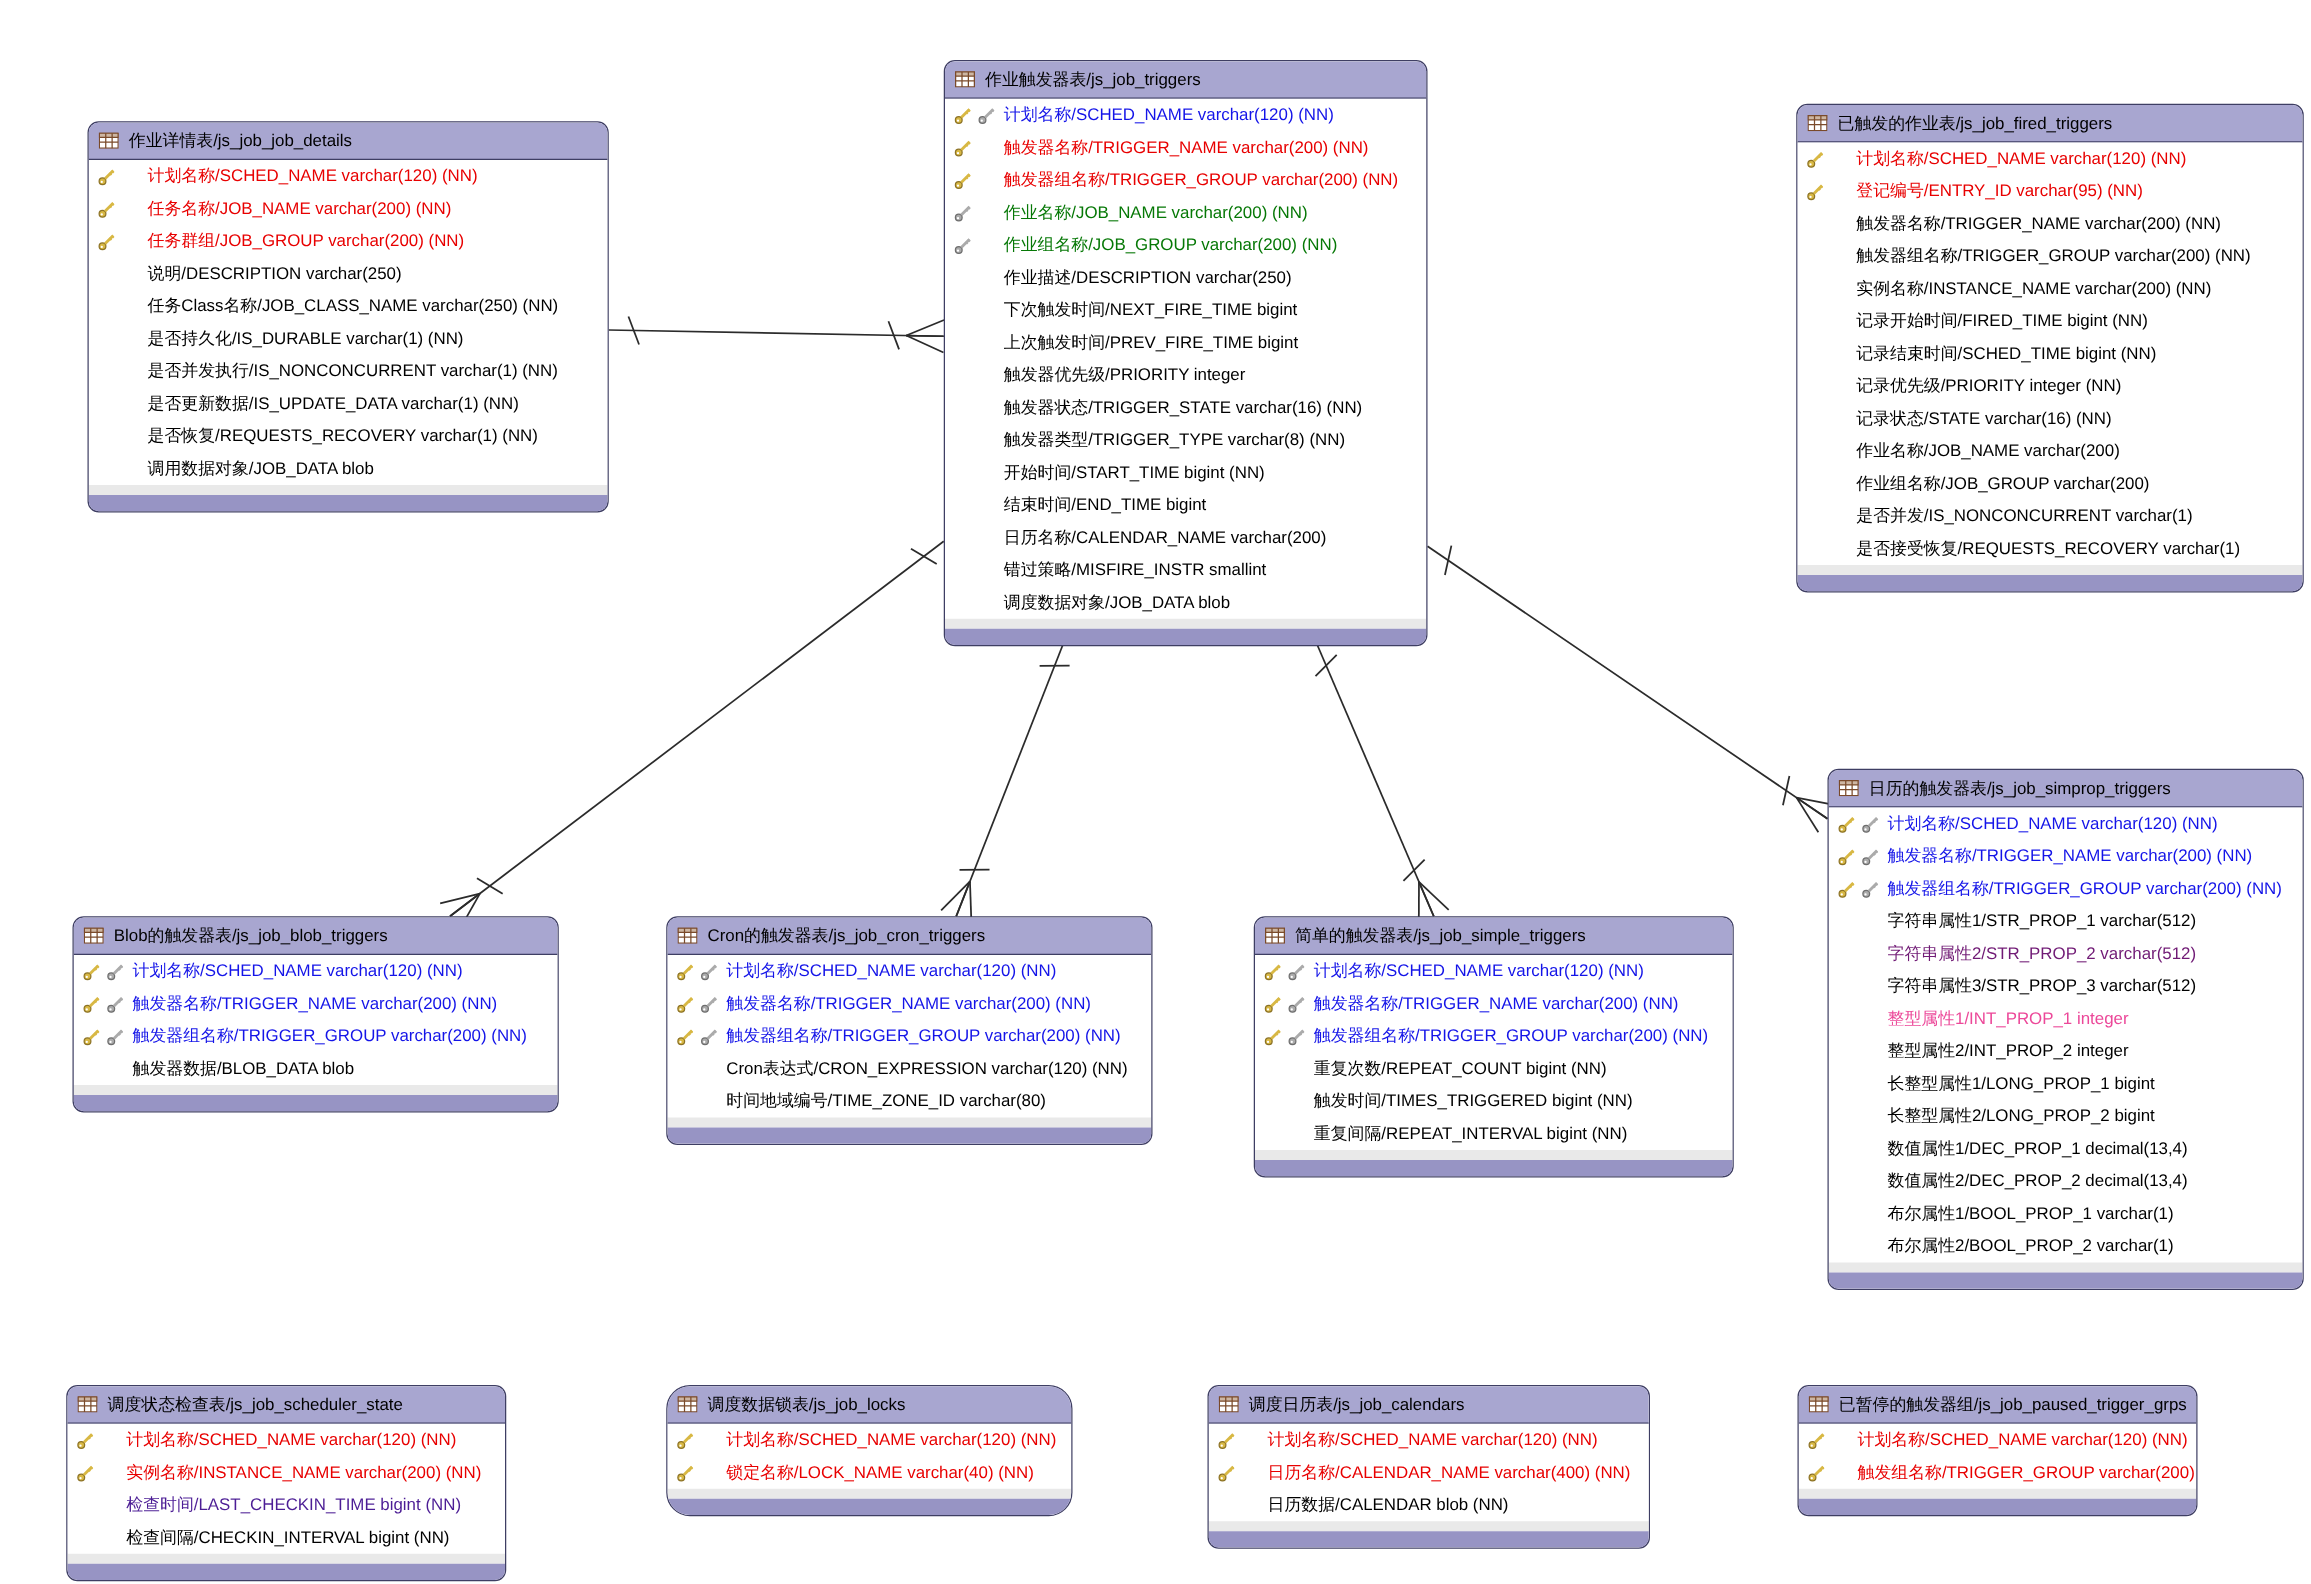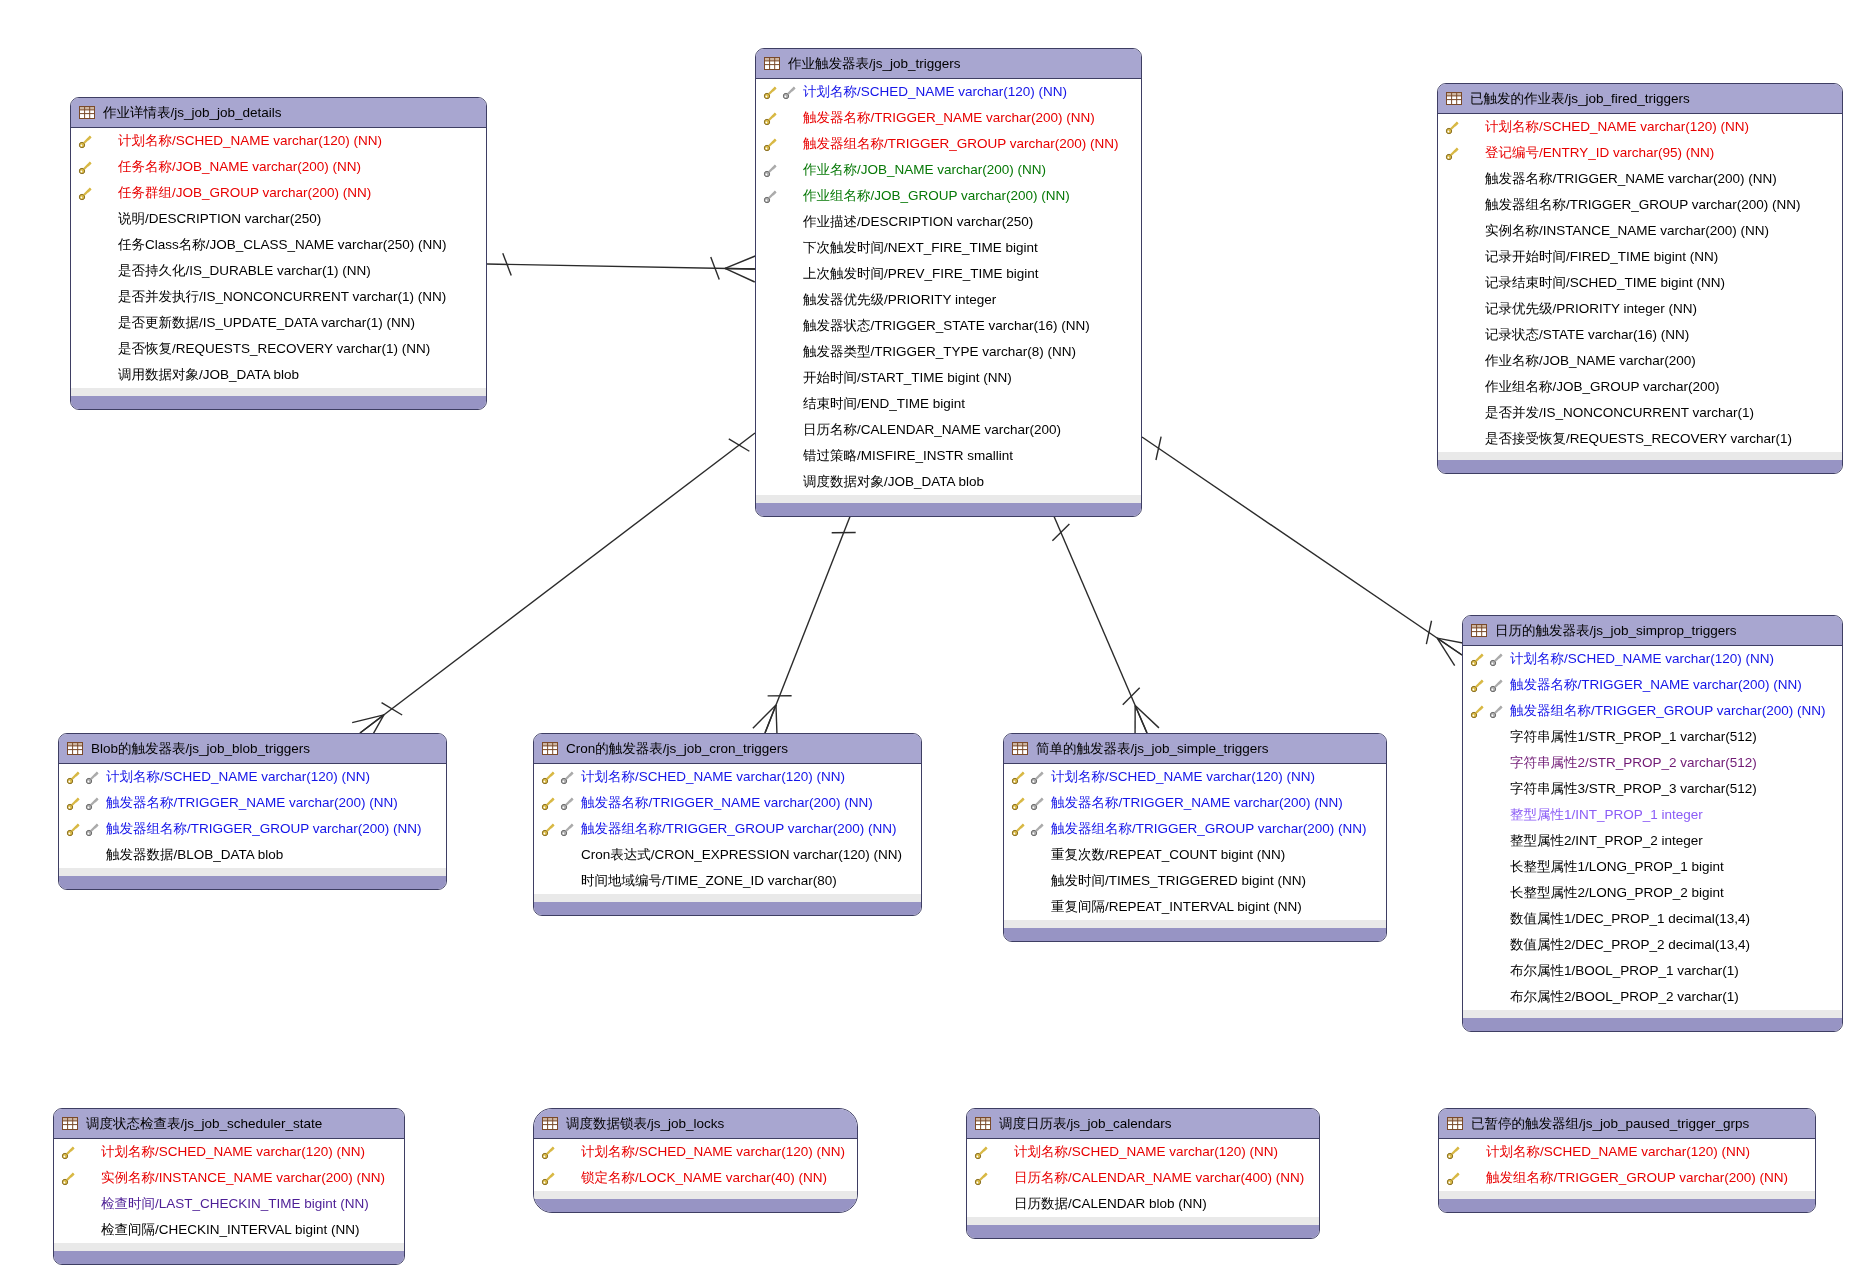--- a/index.html
+++ b/index.html
@@ -451,21 +451,21 @@
         <div class="t-row">
           <span class="keycell"></span>
           <span class="t-text" style="color: #701a75;">字符串属性2/STR_PROP_2 varchar(512)</span>
         </div>
         <div class="t-row">
           <span class="keycell"></span>
           <span class="t-text" style="color: rgb(0, 0, 0);">字符串属性3/STR_PROP_3 varchar(512)</span>
         </div>
         <div class="t-row">
           <span class="keycell"></span>
-          <span class="t-text" style="color: #8b5cf6;">整型属性1/INT_PROP_1 integer</span>
+          <span class="t-text" style="color: #ec4899;">整型属性1/INT_PROP_1 integer</span>
         </div>
         <div class="t-row">
           <span class="keycell"></span>
           <span class="t-text" style="color: rgb(0, 0, 0);">整型属性2/INT_PROP_2 integer</span>
         </div>
         <div class="t-row">
           <span class="keycell"></span>
           <span class="t-text" style="color: rgb(0, 0, 0);">长整型属性1/LONG_PROP_1 bigint</span>
         </div>
         <div class="t-row">
@@ -848,21 +848,21 @@
           <span class="t-text" style="color: rgb(232, 0, 0);">日历名称/CALENDAR_NAME varchar(400) (NN)</span>
         </div>
         <div class="t-row">
           <span class="keycell"></span>
           <span class="t-text" style="color: rgb(0, 0, 0);">日历数据/CALENDAR blob (NN)</span>
         </div>
       </div>
       <div class="t-gray"></div>
       <div class="t-footer"></div>
     </div>
-    <div class="db-table" style="left: 1438px; top: 1108px; width: 378px;">
+    <div class="db-table" style="left: 1438px; top: 1108px; width: 320px;">
       <div class="t-header">
         <span>
           <svg class="icon-svg" width="16" height="13" viewBox="0 0 16 13">
             <rect x="0.5" y="0.5" width="15" height="12" fill="#ffffff" stroke="#7a4a2a"></rect>
             <rect x="0.5" y="0.5" width="15" height="3.4" fill="#cdb6a2" stroke="#7a4a2a"></rect>
             <line x1="5.6" y1="0.5" x2="5.6" y2="12.5" stroke="#7a4a2a"></line>
             <line x1="10.7" y1="0.5" x2="10.7" y2="12.5" stroke="#7a4a2a"></line>
             <line x1="0.5" y1="7.6" x2="15.5" y2="7.6" stroke="#7a4a2a"></line>
           </svg>
         </span>

